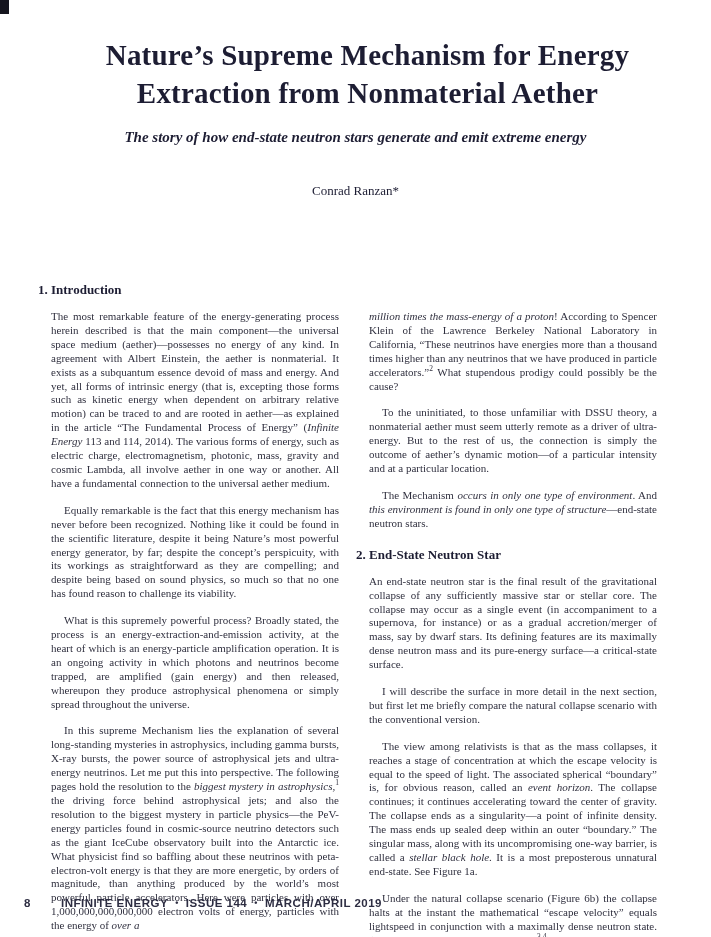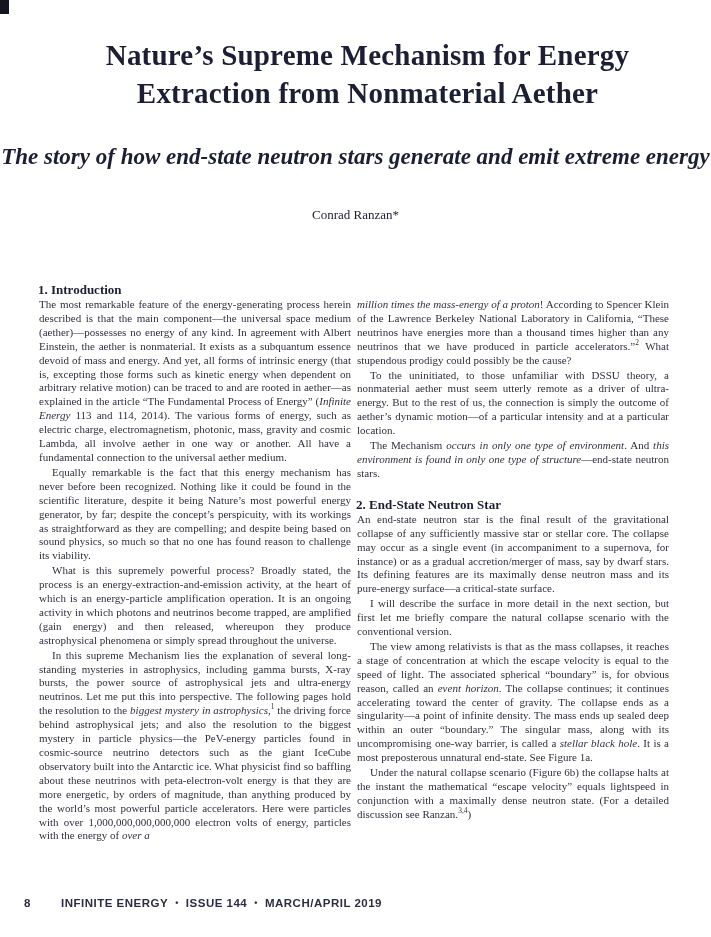--- a/index.html
+++ b/index.html
@@ -35,24 +35,24 @@
     margin: 0;
     font-size: 29px;
     line-height: 38px;
     font-weight: bold;
     color: var(--title-ink, #1d1d33);
     letter-spacing: 0.2px;
     padding-left: 24px;
   }
   .title span { display: block; }
   .subtitle {
-    margin-top: 32px;
+    margin-top: 17px;
     font-style: italic;
     font-weight: bold;
-    font-size: 23px;
+    font-size: 15px;
     color: var(--title-ink, #1d1d33);
   }
   .author {
     margin-top: 37px;
     font-size: 13px;
     color: var(--title-ink, #1d1d33);
   }
   .columns {
     position: absolute;
     top: 282px;
@@ -60,21 +60,21 @@
     width: 644px;
     display: flex;
     gap: 4px;
   }
   .col {
     width: 314px;
     box-sizing: border-box;
   }
   .col-right { padding-top: 15px; }
   .col p {
-    margin: 1px;
+    margin: 13px;
     font-size: 11px;
     line-height: 13.9px;
     text-align: justify;
     hyphens: auto;
     font-family: Liberation Serif, serif;
     -webkit-hyphens: auto;
   }
   .col p.indent { text-indent: 13px; }
   .sec-heading {
     margin: 0 0 1px 0;

